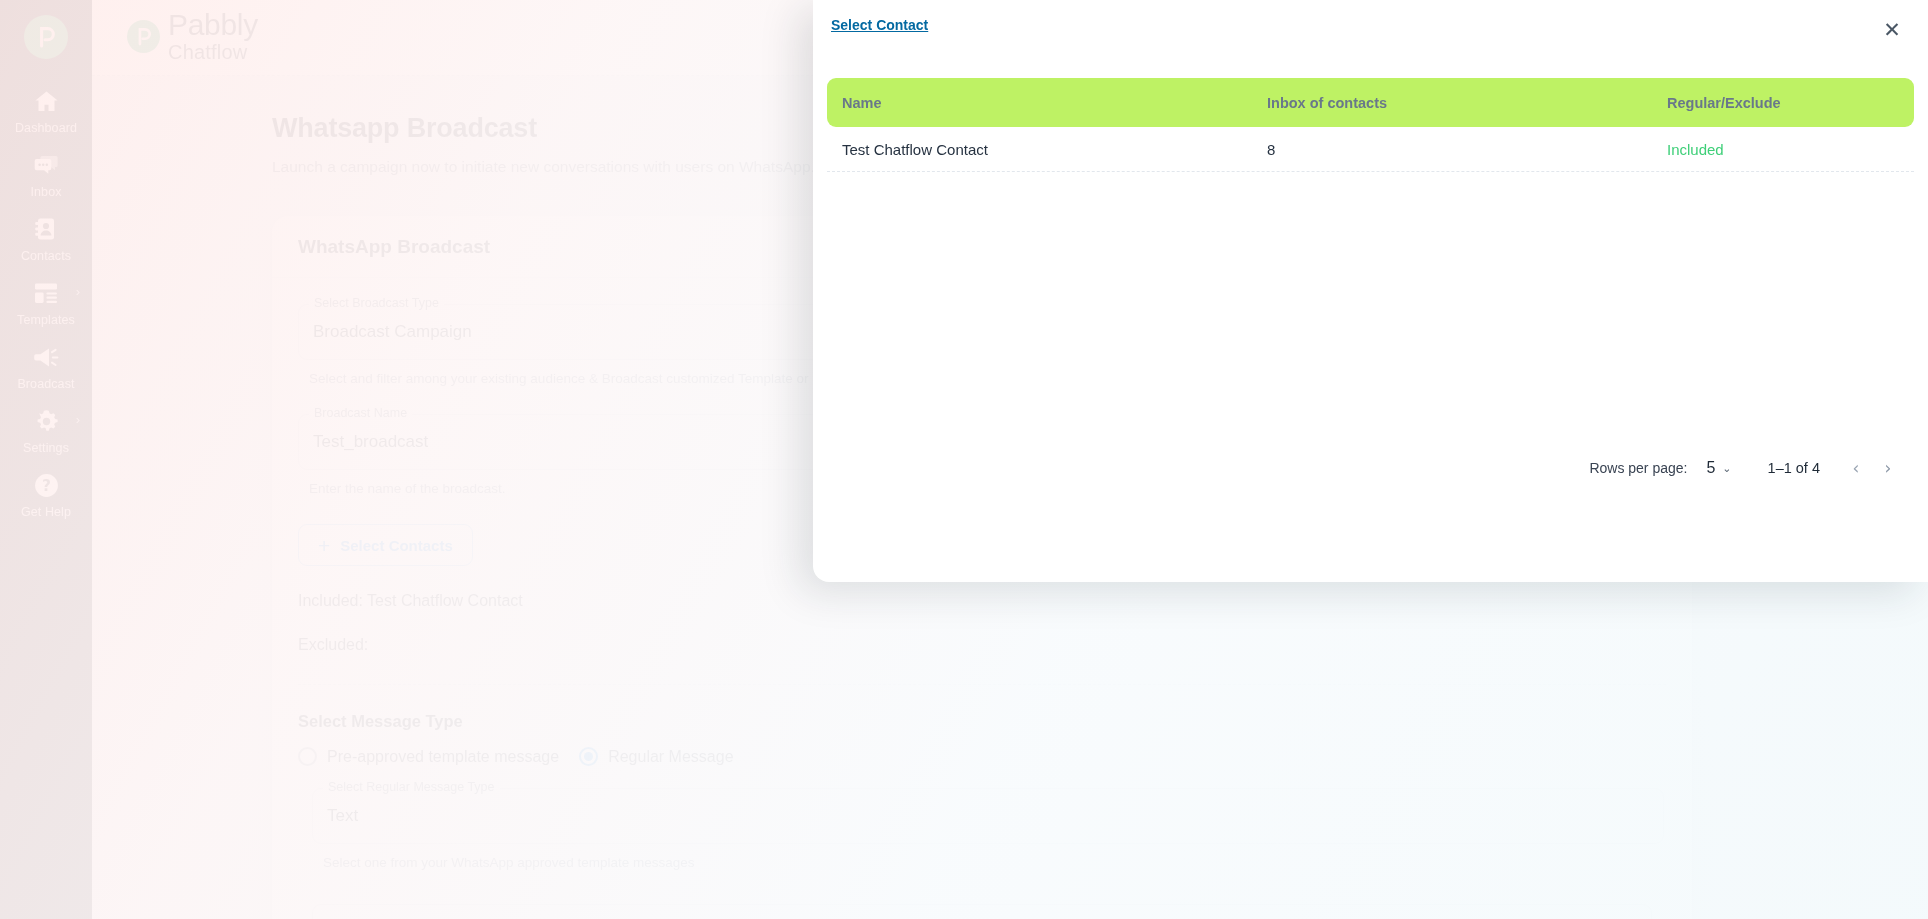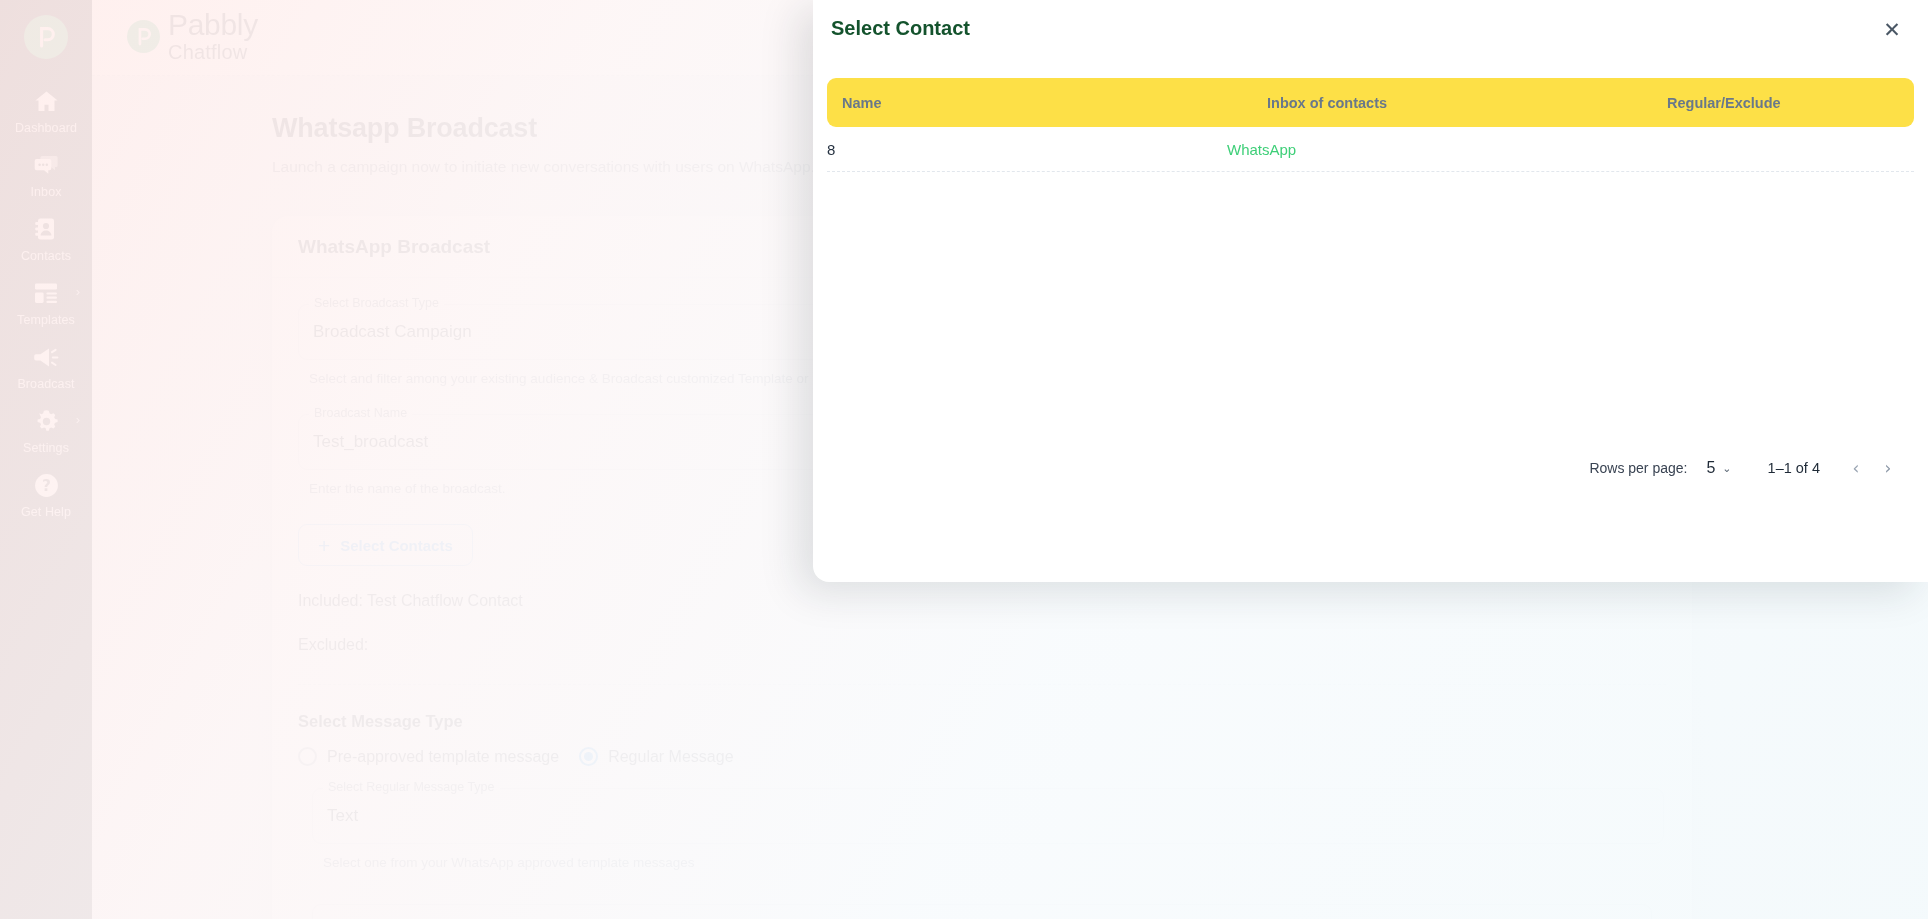--- a/index.html
+++ b/index.html
@@ -168,34 +168,34 @@
     position: absolute; left: 813px; top: 0;
     width: 1115px; height: 582px;
     background: #ffffff;
     border-bottom-left-radius: 16px;
     box-shadow: -14px 10px 40px rgba(27,36,48,.13);
     overflow: hidden;
     z-index: 70;
   }
   #dialog-title {
     position: absolute; left: 18px; top: 17px;
-    font-size: 20px; font-weight: bold; color: #14532d;
+    font-size: 14px; font-weight: bold; color: #0369a1; text-decoration: underline;
   }
   #dialog-close {
     position: absolute; right: 22px; top: 16px;
     width: 28px; height: 28px;
     display: flex; align-items: center; justify-content: center;
     color: #4a5765; font-size: 21px; line-height: 1;
     cursor: pointer; font-family: "DejaVu Sans", sans-serif;
   }
 
   #dtable { position: absolute; left: 14px; top: 78px; width: 1087px; }
   #dtable-head {
     height: 49px;
-    background: #fde047;
+    background: #bef264;
     border-radius: 9px;
     display: flex; align-items: center;
   }
   .dth {
     font-size: 14.5px; color: #69788a; font-weight: bold;
   }
   .col-name { width: 440px; padding-left: 15px; }
   .col-num  { width: 400px; }
   .col-inc  { width: 232px; }
 
@@ -413,22 +413,23 @@
     <div id="dialog-close">✕</div>
 
     <div id="dtable">
       <div id="dtable-head">
         <span class="dth col-name">Name</span>
         <span class="dth col-num">Inbox of contacts</span>
         <span class="dth col-inc">Regular/Exclude</span>
       </div>
 
       <div class="dtrow">
+        <span class="dtd col-name">Test Chatflow Contact</span>
         <span class="dtd col-num">8</span>
-        <span class="dtd col-inc inc">WhatsApp</span>
+        <span class="dtd col-inc inc">Included</span>
       </div>
     </div>
 
     <div id="pager">
       <span class="rpp-lbl">Rows per page:</span>
       <span class="rpp-val">
         <span>5</span>
         <span class="cv">⌄</span>
       </span>
       <span class="range">1–1 of 4</span>

